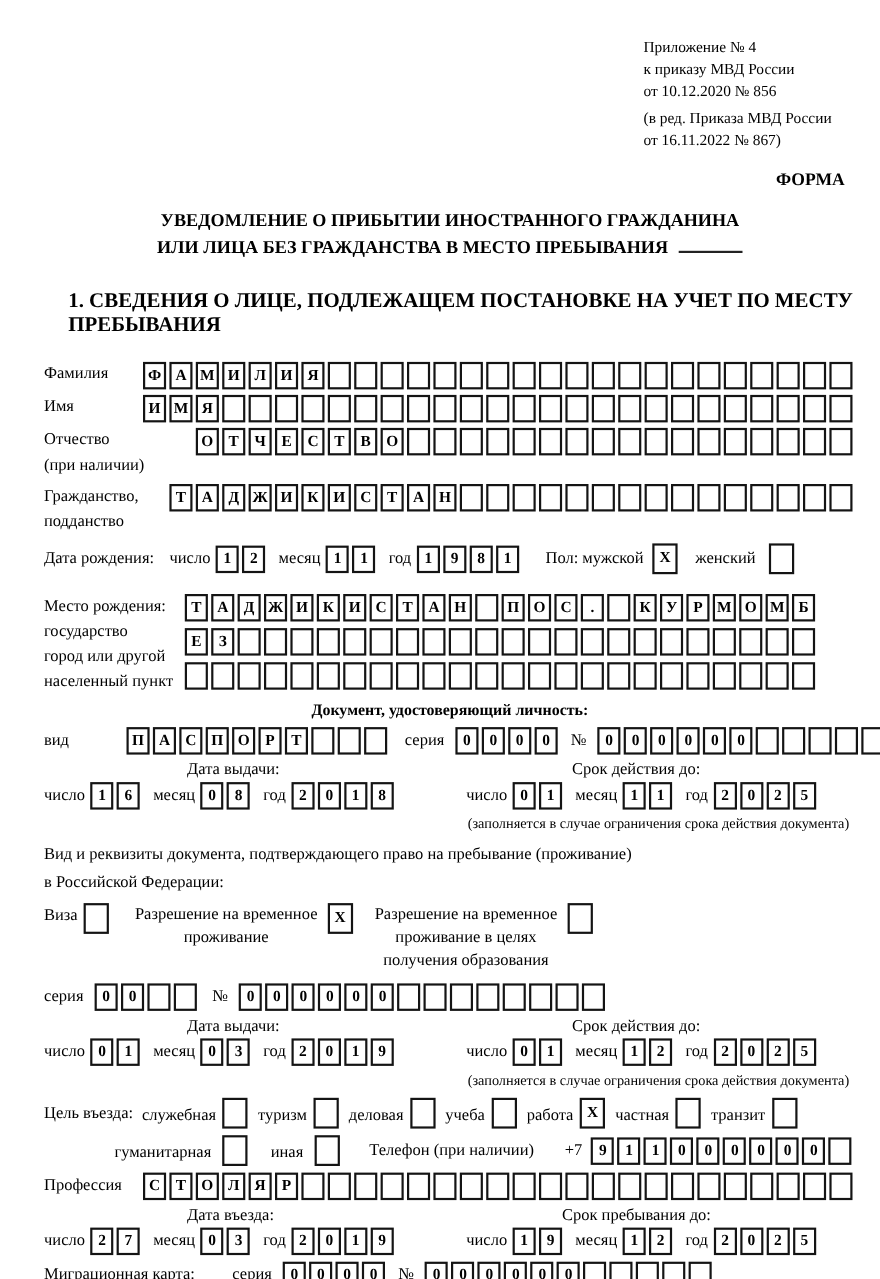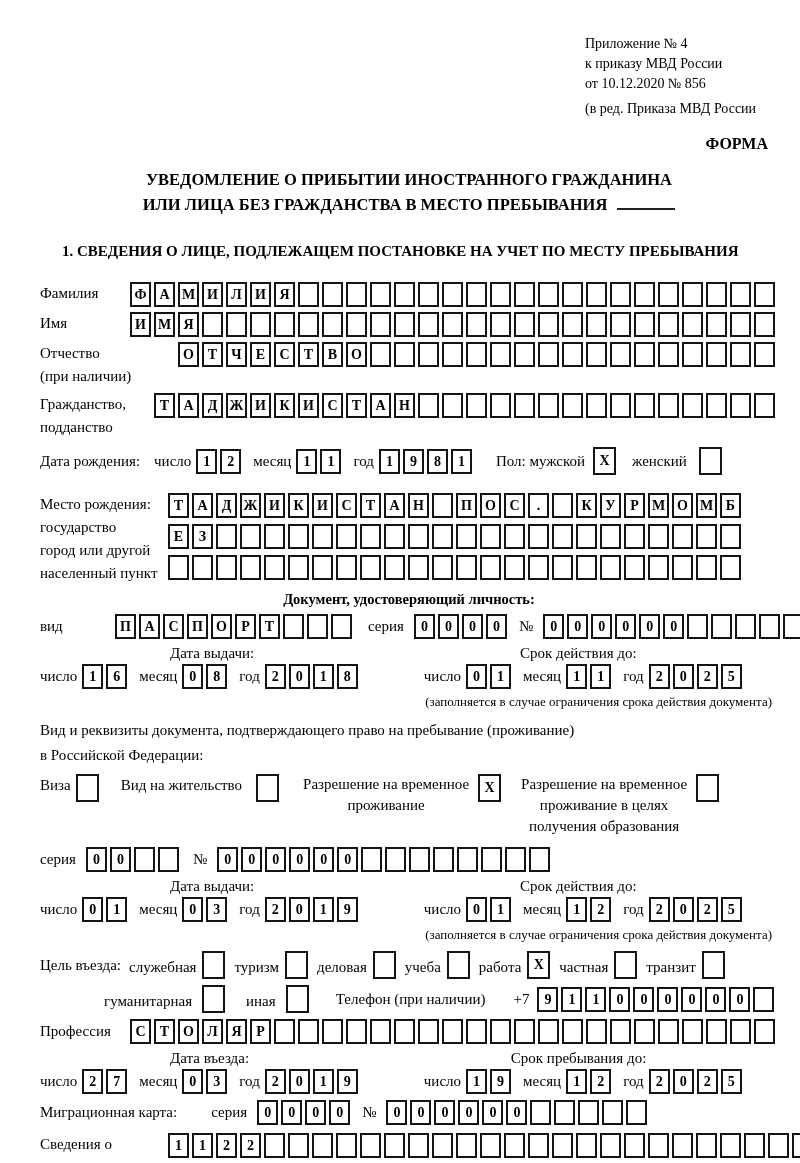--- a/index.html
+++ b/index.html
@@ -9,21 +9,21 @@
           padding:34px 22px 0 40px; overflow:hidden; }
 
   
   .hdr { margin-left:545px; line-height:20px; font-size:14px; }
   .hdr .ed { margin-top:5px; }
   .forma { text-align:right; margin:16px 10px 0 0; font-weight:bold; font-size:16px; }
 
   
   .title { text-align:center; font-weight:bold; font-size:16.5px; line-height:25px; margin-top:14px; }
   .u-line { display:inline-block; width:58px; border-bottom:2px solid #222; margin-left:10px; height:14px; }
-  .sec { font-weight:bold; font-size:15px; margin-top:26px; margin-bottom:22px; padding-left:22px; }
+  .sec { font-weight:bold; font-size:19px; margin-top:26px; margin-bottom:22px; padding-left:22px; }
 
   
   .cells { display:inline-flex; gap:3px; vertical-align:middle; flex:none; }
   .cell { box-sizing:content-box; width:17px; height:21px; border:2px solid #141414;
           font-weight:bold; font-size:14px; line-height:21px; text-align:center; flex:none;
           background:#fff; }
   .box .cell { width:19px; height:24px; line-height:24px; }
 
   .frow { display:flex; align-items:flex-start; margin-bottom:5px; }
   .lbl { font-size:15px; line-height:23px; flex:none; }
@@ -54,20 +54,21 @@
 </head>
 <body>
 
 <div class="page">
 
   <div class="hdr">
     <div>Приложение № 4</div>
     <div>к приказу МВД России</div>
     <div>от 10.12.2020 № 856</div>
     <div class="ed">(в ред. Приказа МВД России</div>
+    <div>от 16.11.2022 № 867)</div>
   </div>
   <div class="forma">ФОРМА</div>
 
   <div class="title">
     <div>УВЕДОМЛЕНИЕ О ПРИБЫТИИ ИНОСТРАННОГО ГРАЖДАНИНА</div>
     <div><span>ИЛИ ЛИЦА БЕЗ ГРАЖДАНСТВА В МЕСТО ПРЕБЫВАНИЯ</span><span class="u-line"></span></div>
   </div>
 
   <div class="sec">1. СВЕДЕНИЯ О ЛИЦЕ, ПОДЛЕЖАЩЕМ ПОСТАНОВКЕ НА УЧЕТ ПО МЕСТУ ПРЕБЫВАНИЯ</div>
 
@@ -415,26 +416,20 @@
   <div class="intro">Вид и реквизиты документа, подтверждающего право на пребывание (проживание)</div>
   <div class="intro">в Российской Федерации:</div>
 
   <div class="opts">
     <span class="opt">
       <span class="lbl">Виза</span>
       <span class="cells box" style="margin-left:5px;">
           <span class="cell"></span>
         </span>
     </span>
-    <span class="opt" style="margin-left:22px;">
-      <span class="lbl">Вид на жительство</span>
-      <span class="cells box" style="margin-left:14px;">
-          <span class="cell"></span>
-        </span>
-    </span>
     <span class="opt" style="margin-left:24px;">
       <span class="opt-lines">
         <span>Разрешение на временное</span>
         <span>проживание</span>
       </span>
       <span class="cells box">
           <span class="cell">X</span>
         </span>
     </span>
     <span class="opt" style="margin-left:20px;">

